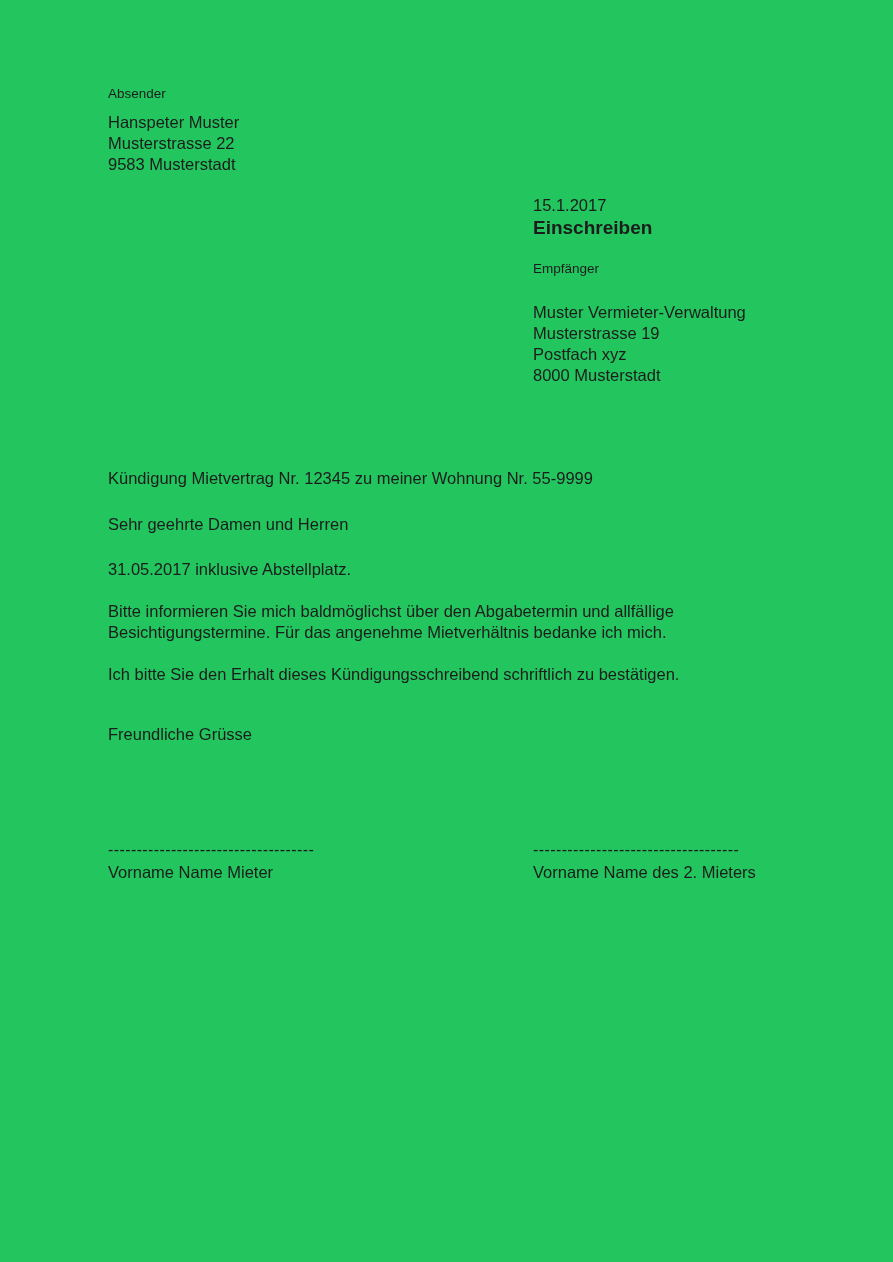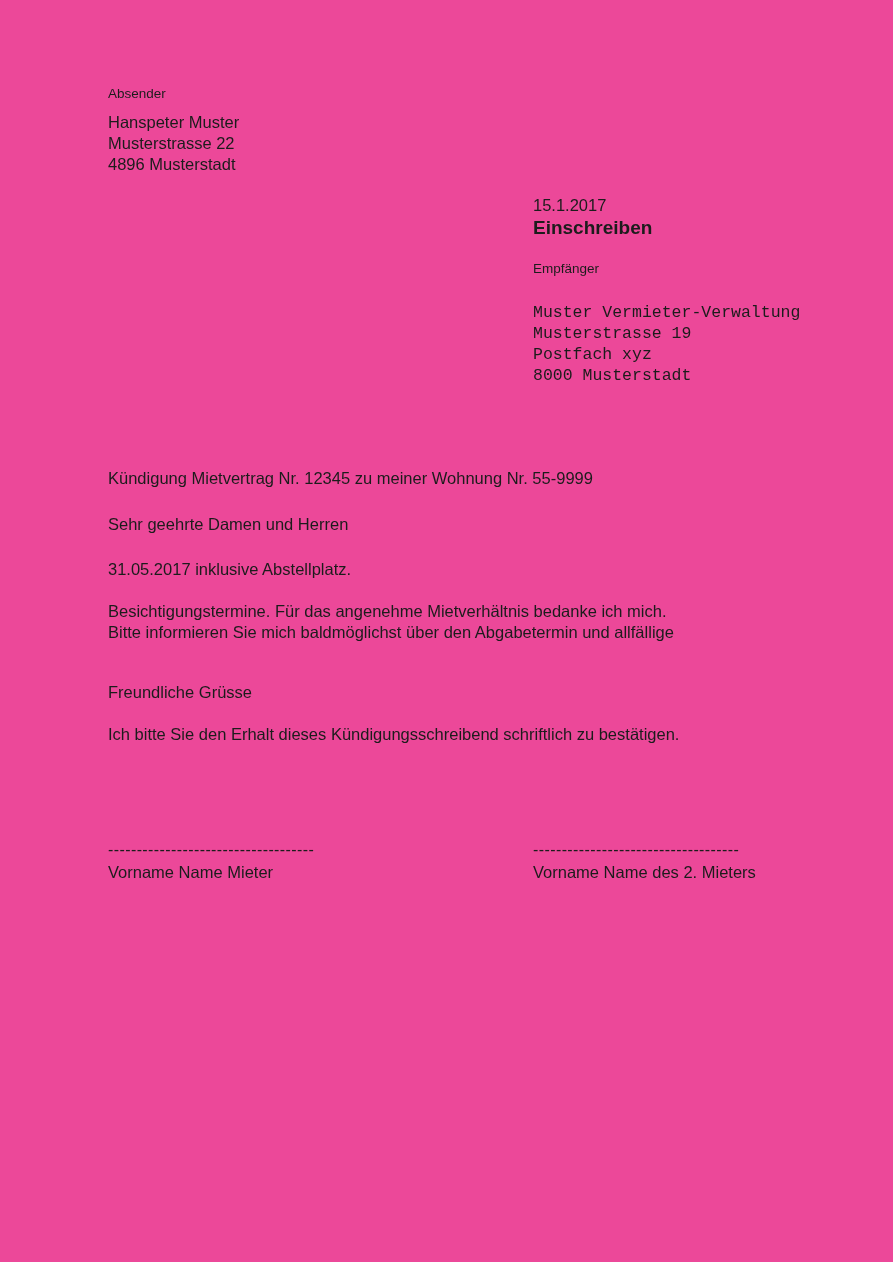--- a/index.html
+++ b/index.html
@@ -4,21 +4,21 @@
 <style>
   html, body {
     margin: 0;
     padding: 0;
     background: #ffffff;
   }
   .page {
     position: relative;
     width: 893px;
     height: 1262px;
-    background: #ec4899;
+    background: #22c55e;
     font-family: "Liberation Sans", "DejaVu Sans", sans-serif;
     color: #1c1c1c;
     overflow: hidden;
     box-sizing: border-box;
     padding: 86px 80px 0 108px;
   }
   .small-label {
     font-size: 13.5px;
     line-height: 16px;
     color: #1c1c1c;
@@ -41,21 +41,20 @@
     font-size: 19px;
     font-weight: bold;
     line-height: 24px;
     white-space: nowrap;
   }
   .recipient-label {
     margin-top: 21px;
   }
   .recipient-block {
     margin-top: 25px;
-    font-family: Liberation Mono, monospace;
   }
   .subject-line {
     margin-top: 82px;
     font-weight: normal;
   }
   .salutation-line {
     margin-top: 25px;
   }
   .para {
     margin-top: 21px;
@@ -89,21 +88,21 @@
 </style>
 </head>
 <body>
 
 <div class="page">
 
   <div class="small-label">Absender</div>
   <div class="sender-block">
     <div class="body-text">Hanspeter Muster</div>
     <div class="body-text">Musterstrasse 22</div>
-    <div class="body-text">4896 Musterstadt</div>
+    <div class="body-text">9583 Musterstadt</div>
   </div>
 
   <div class="right-col">
     <div class="body-text date-line">15.1.2017</div>
     <div class="registered-line">Einschreiben</div>
     <div class="small-label recipient-label">Empfänger</div>
     <div class="recipient-block">
       <div class="body-text">Muster Vermieter-Verwaltung</div>
       <div class="body-text">Musterstrasse 19</div>
       <div class="body-text">Postfach xyz</div>
@@ -113,27 +112,27 @@
 
   <div class="body-text subject-line">Kündigung Mietvertrag Nr. 12345 zu meiner Wohnung Nr. 55-9999</div>
 
   <div class="body-text salutation-line">Sehr geehrte Damen und Herren</div>
 
   <div class="para-first">
     <div class="body-text">31.05.2017 inklusive Abstellplatz.</div>
   </div>
 
   <div class="para">
+    <div class="body-text">Bitte informieren Sie mich baldmöglichst über den Abgabetermin und allfällige</div>
     <div class="body-text">Besichtigungstermine. Für das angenehme Mietverhältnis bedanke ich mich.</div>
-    <div class="body-text">Bitte informieren Sie mich baldmöglichst über den Abgabetermin und allfällige</div>
   </div>
 
+  <div class="body-text para">Ich bitte Sie den Erhalt dieses Kündigungsschreibend schriftlich zu bestätigen.</div>
+
   <div class="body-text closing-line">Freundliche Grüsse</div>
-
-  <div class="body-text para">Ich bitte Sie den Erhalt dieses Kündigungsschreibend schriftlich zu bestätigen.</div>
 
   <div class="signature-row">
     <div class="signature-col">
       <div class="signature-dashes">------------------------------------</div>
       <div class="signature-label">Vorname Name Mieter</div>
     </div>
     <div class="signature-col">
       <div class="signature-dashes">------------------------------------</div>
       <div class="signature-label">Vorname Name des 2. Mieters</div>
     </div>

